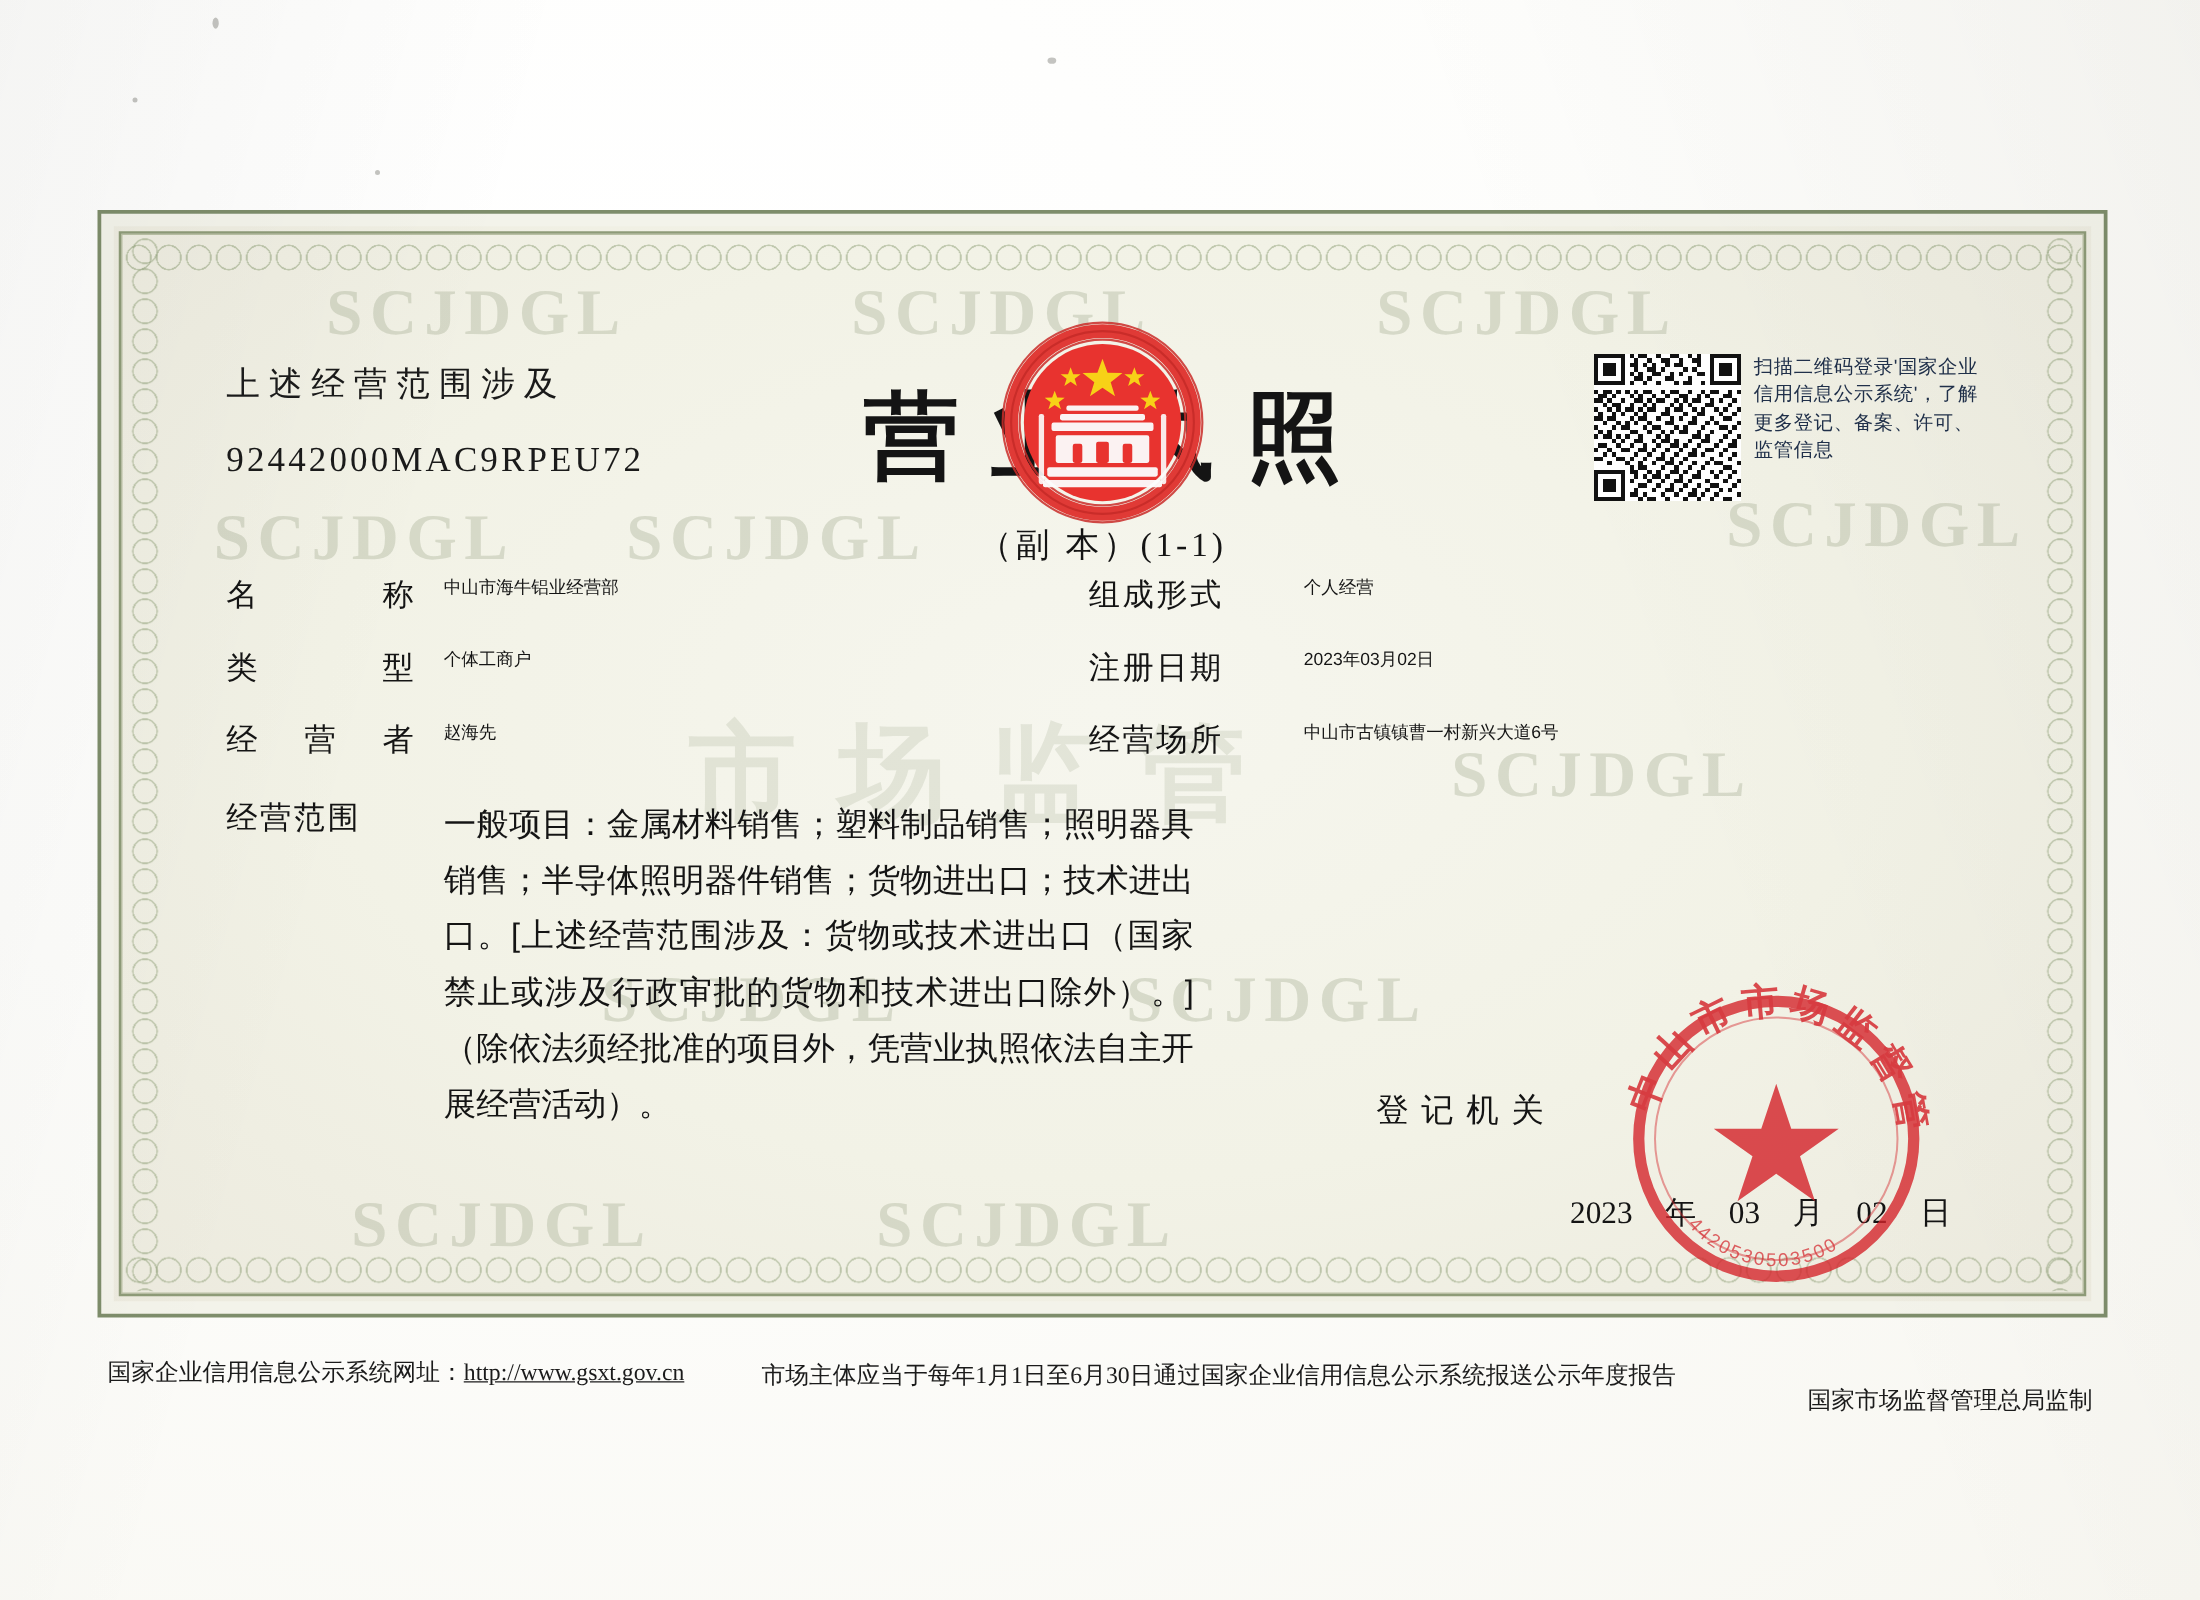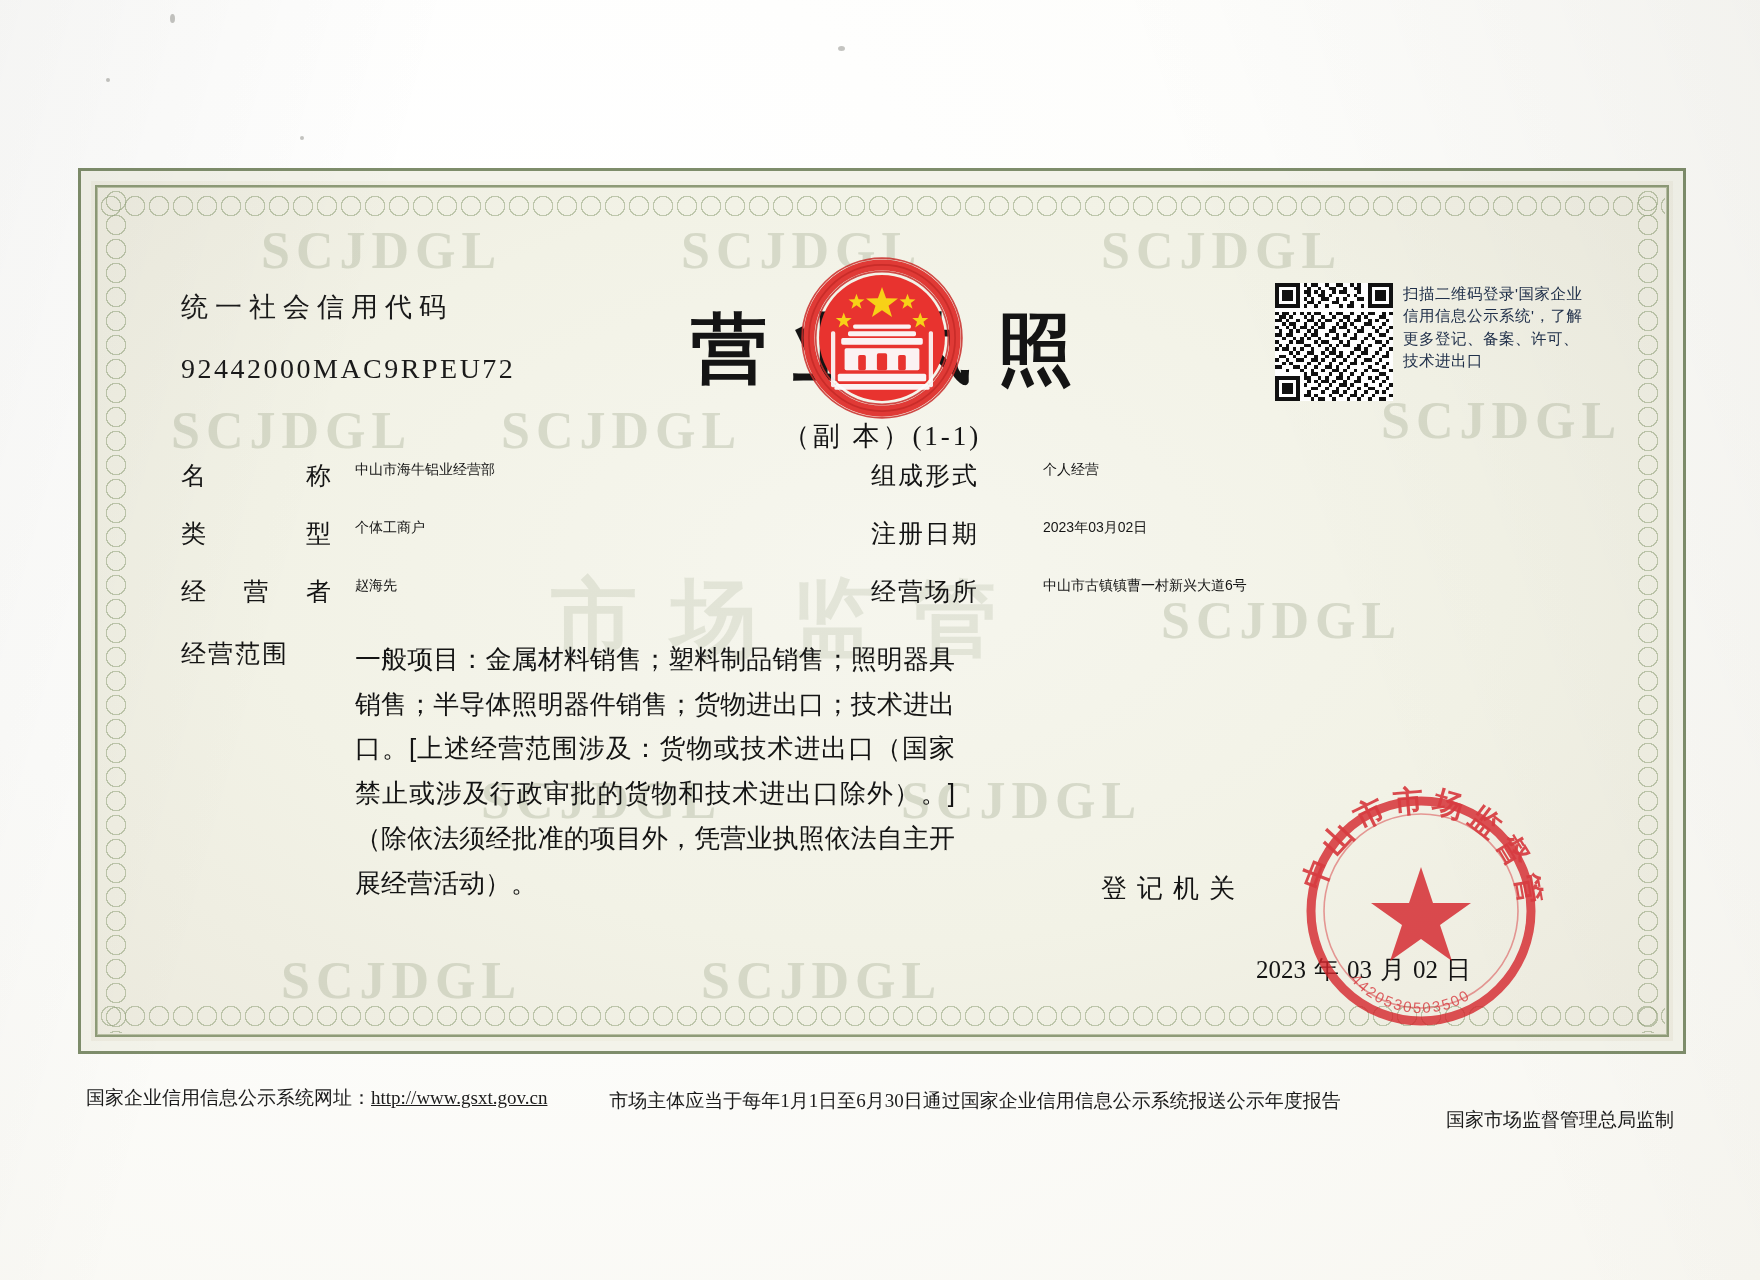--- a/index.html
+++ b/index.html
@@ -218,21 +218,21 @@
   }
   #date-line {
     position: absolute;
     left: 1175px;
     top: 782px;
     font-size: 25px;
     color: #141414;
     z-index: 4;
     display: flex;
     align-items: baseline;
-    gap: 8px;
+    gap: 26px;
     font-family: "Liberation Serif", serif;
   }
   #date-line .num { font-size: 25px; }
 
   
   #footer {
     position: absolute;
     left: 0; right: 0;
     top: 1085px;
     display: flex;
@@ -328,21 +328,21 @@
         </g>
 
         <g fill="#fdfdfd" opacity=".9">
           <rect x="40" y="92" width="5" height="66" rx="2"></rect>
           <rect x="155" y="92" width="5" height="66" rx="2"></rect>
         </g>
       </g>
     </svg>
 
     <div id="code-block">
-      <div id="code-label">统一社会信用代码</div>
+      <div id="code-label">上述经营范围涉及</div>
       <div id="code-value">92442000MAC9RPEU72</div>
     </div>
 
     <div id="title-block">
       <div id="main-title">营业执照</div>
       <div id="sub-title">（副 本）(1-1)</div>
     </div>
 
     <div id="qr-block">
       <svg id="qr-img" viewBox="0 0 33 33" shape-rendering="crispEdges">
@@ -630,21 +630,21 @@
             <rect x="32" y="31" width="1" height="1"></rect>
           <rect x="10" y="32" width="1" height="1"></rect>
             <rect x="12" y="32" width="2" height="1"></rect>
             <rect x="16" y="32" width="1" height="1"></rect>
             <rect x="20" y="32" width="1" height="1"></rect>
             <rect x="23" y="32" width="1" height="1"></rect>
             <rect x="26" y="32" width="1" height="1"></rect>
             <rect x="29" y="32" width="2" height="1"></rect>
         </g>
       </svg>
-      <div id="qr-note">扫描二维码登录'国家企业信用信息公示系统'，了解更多登记、备案、许可、技术进出口</div>
+      <div id="qr-note">扫描二维码登录'国家企业信用信息公示系统'，了解更多登记、备案、许可、监管信息</div>
     </div>
 
     <div class="field" style="left:100px;top:288px;">
       <div class="f-label lbl-w4">
         <span>名</span>
         <span>称</span>
       </div>
       <div class="f-value" style="margin-left:24px;">中山市海牛铝业经营部</div>
     </div>
 

